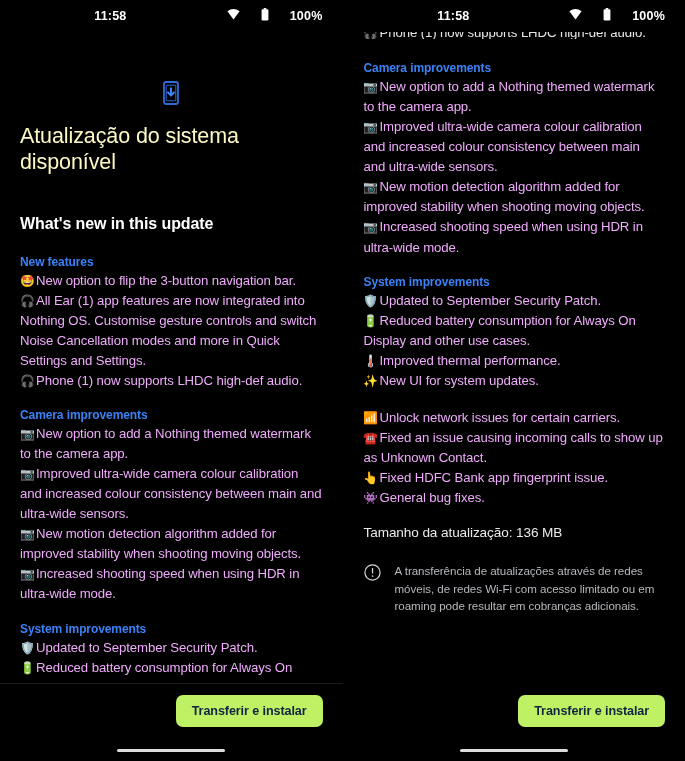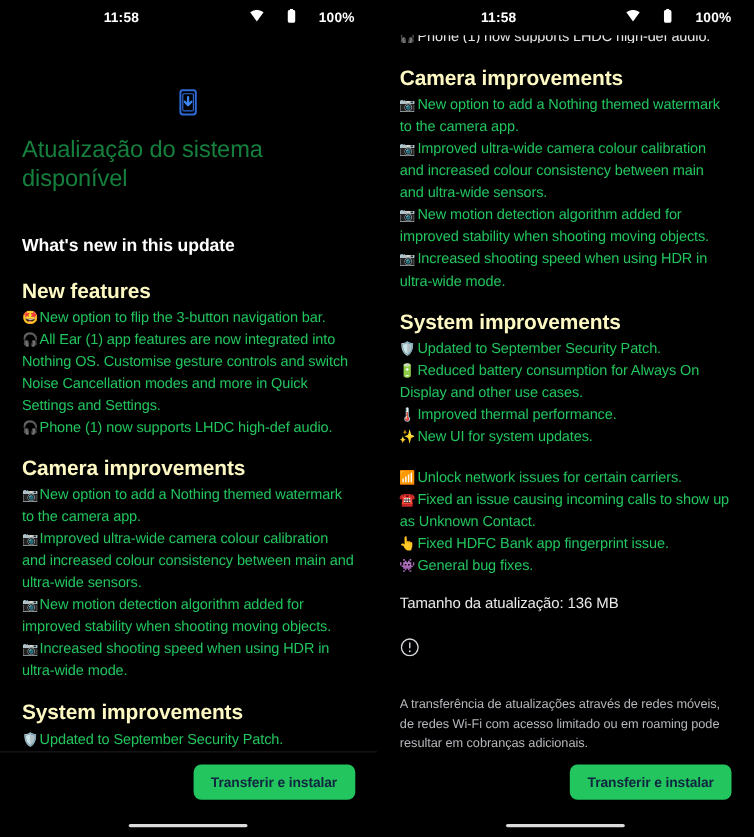--- a/index.html
+++ b/index.html
@@ -74,46 +74,46 @@
   .content-inner.scrolled { padding-top: 0; }
 
   
   .hero-icon {
     margin: 48px auto 18px;
     width: 26px;
     height: 26px;
     display: block;
   }
   .title {
-    color: #15803d;
+    color: #fef9c3;
     font-size: 21.5px;
     font-weight: 400;
     line-height: 1.2;
     letter-spacing: -0.1px;
     margin-bottom: 14px;
   }
   .subtitle {
     color: #ffffff;
     font-size: 16px;
     font-weight: bold;
     margin-bottom: 22px;
     letter-spacing: -0.1px;
     margin-top: 39px;
   }
 
   .section { margin-bottom: 17px; }
   .section-head {
-    color: #fef9c3;
-    font-size: 19px;
+    color: #3b82f6;
+    font-size: 12px;
     font-weight: bold;
     margin-bottom: 2px;
     letter-spacing: -0.1px;
   }
   .bullet {
-    color: #22c55e;
+    color: #f0abfc;
     font-size: 13.2px;
     line-height: 1.52;
     letter-spacing: -0.1px;
     text-indent: 0;
   }
   .emo {
     font-family: "DejaVu Sans", sans-serif;
     font-size: 12px;
     display: inline-block;
     width: 16px;
@@ -133,44 +133,43 @@
   .size-line {
     color: #e9e9e9;
     font-size: 13.6px;
     margin-top: 10px;
     margin-bottom: 22px;
     letter-spacing: -0.1px;
   }
 
   .note {
     display: flex;
-    gap: 30px;
+    gap: 14px;
     align-items: flex-start;
     padding-right: 6px;
-    flex-direction: column;
   }
   .note-icon { flex: 0 0 auto; margin-top: 2px; }
   .note-text {
     color: #b5b8bc;
     font-size: 11.6px;
     line-height: 1.5;
     letter-spacing: -0.05px;
   }
 
   
   .action-bar {
     flex: 0 0 auto;
     border-top: 1px solid #1c1c1e;
     padding: 11px 20px 13px;
     display: flex;
     justify-content: flex-end;
   }
   .action-bar.noline { border-top: 1px solid transparent; }
   .btn-primary {
-    background: #22c55e;
+    background: #bef264;
     color: #10253f;
     font-size: 12.6px;
     font-weight: bold;
     border: none;
     border-radius: 7px;
     padding: 9px 16px;
     letter-spacing: -0.1px;
     cursor: pointer;
     font-family: "Liberation Sans", sans-serif;
     text-align: right;

